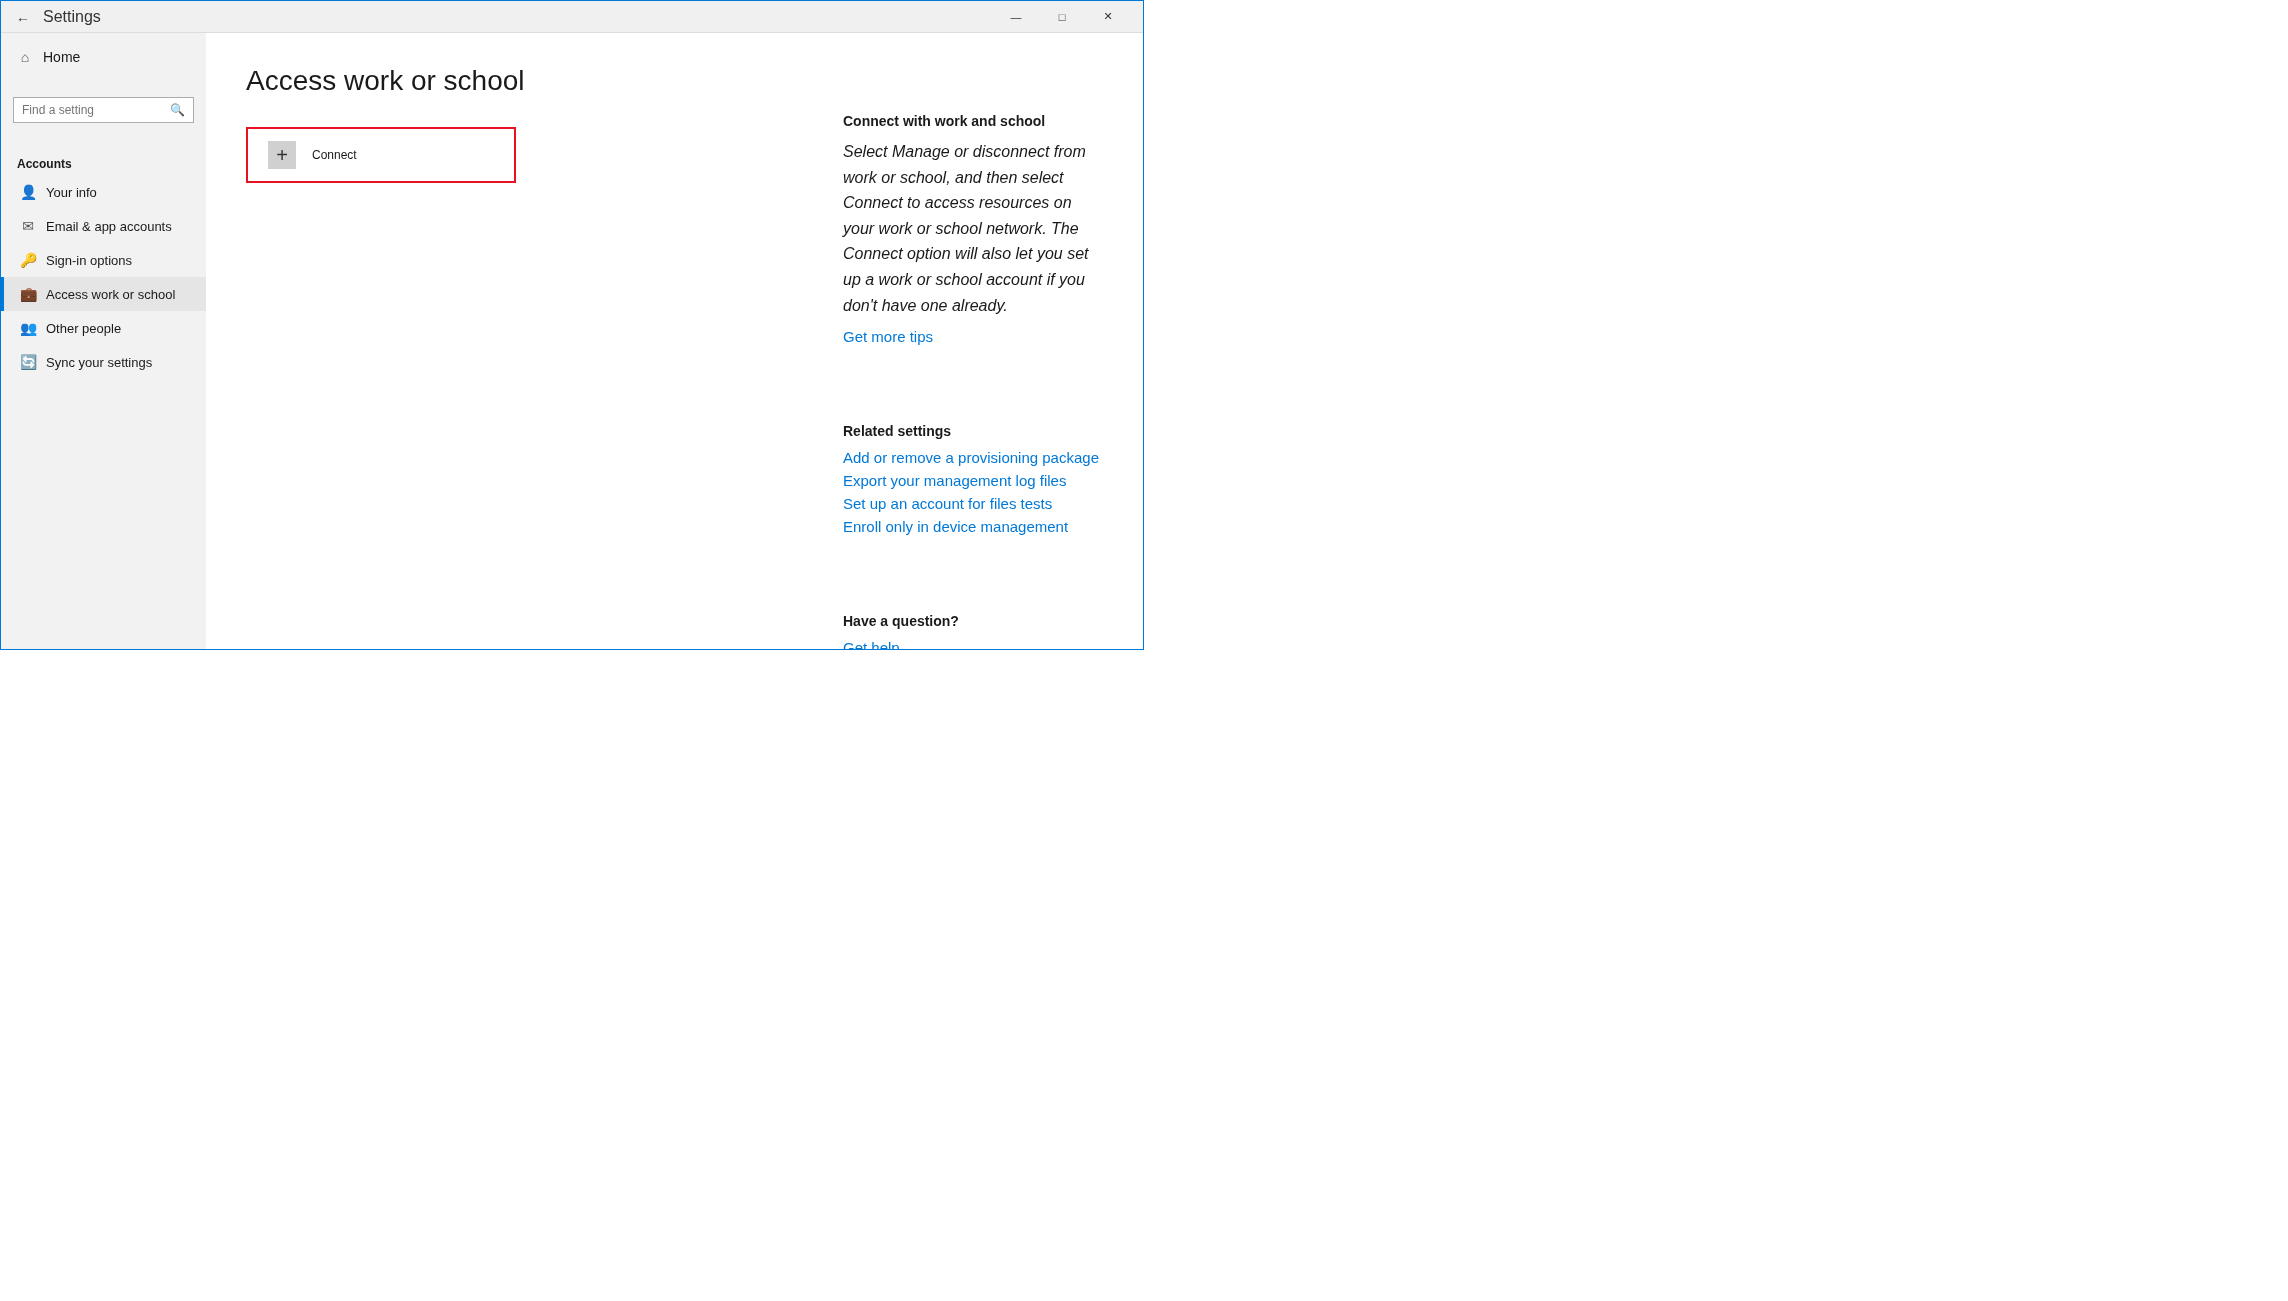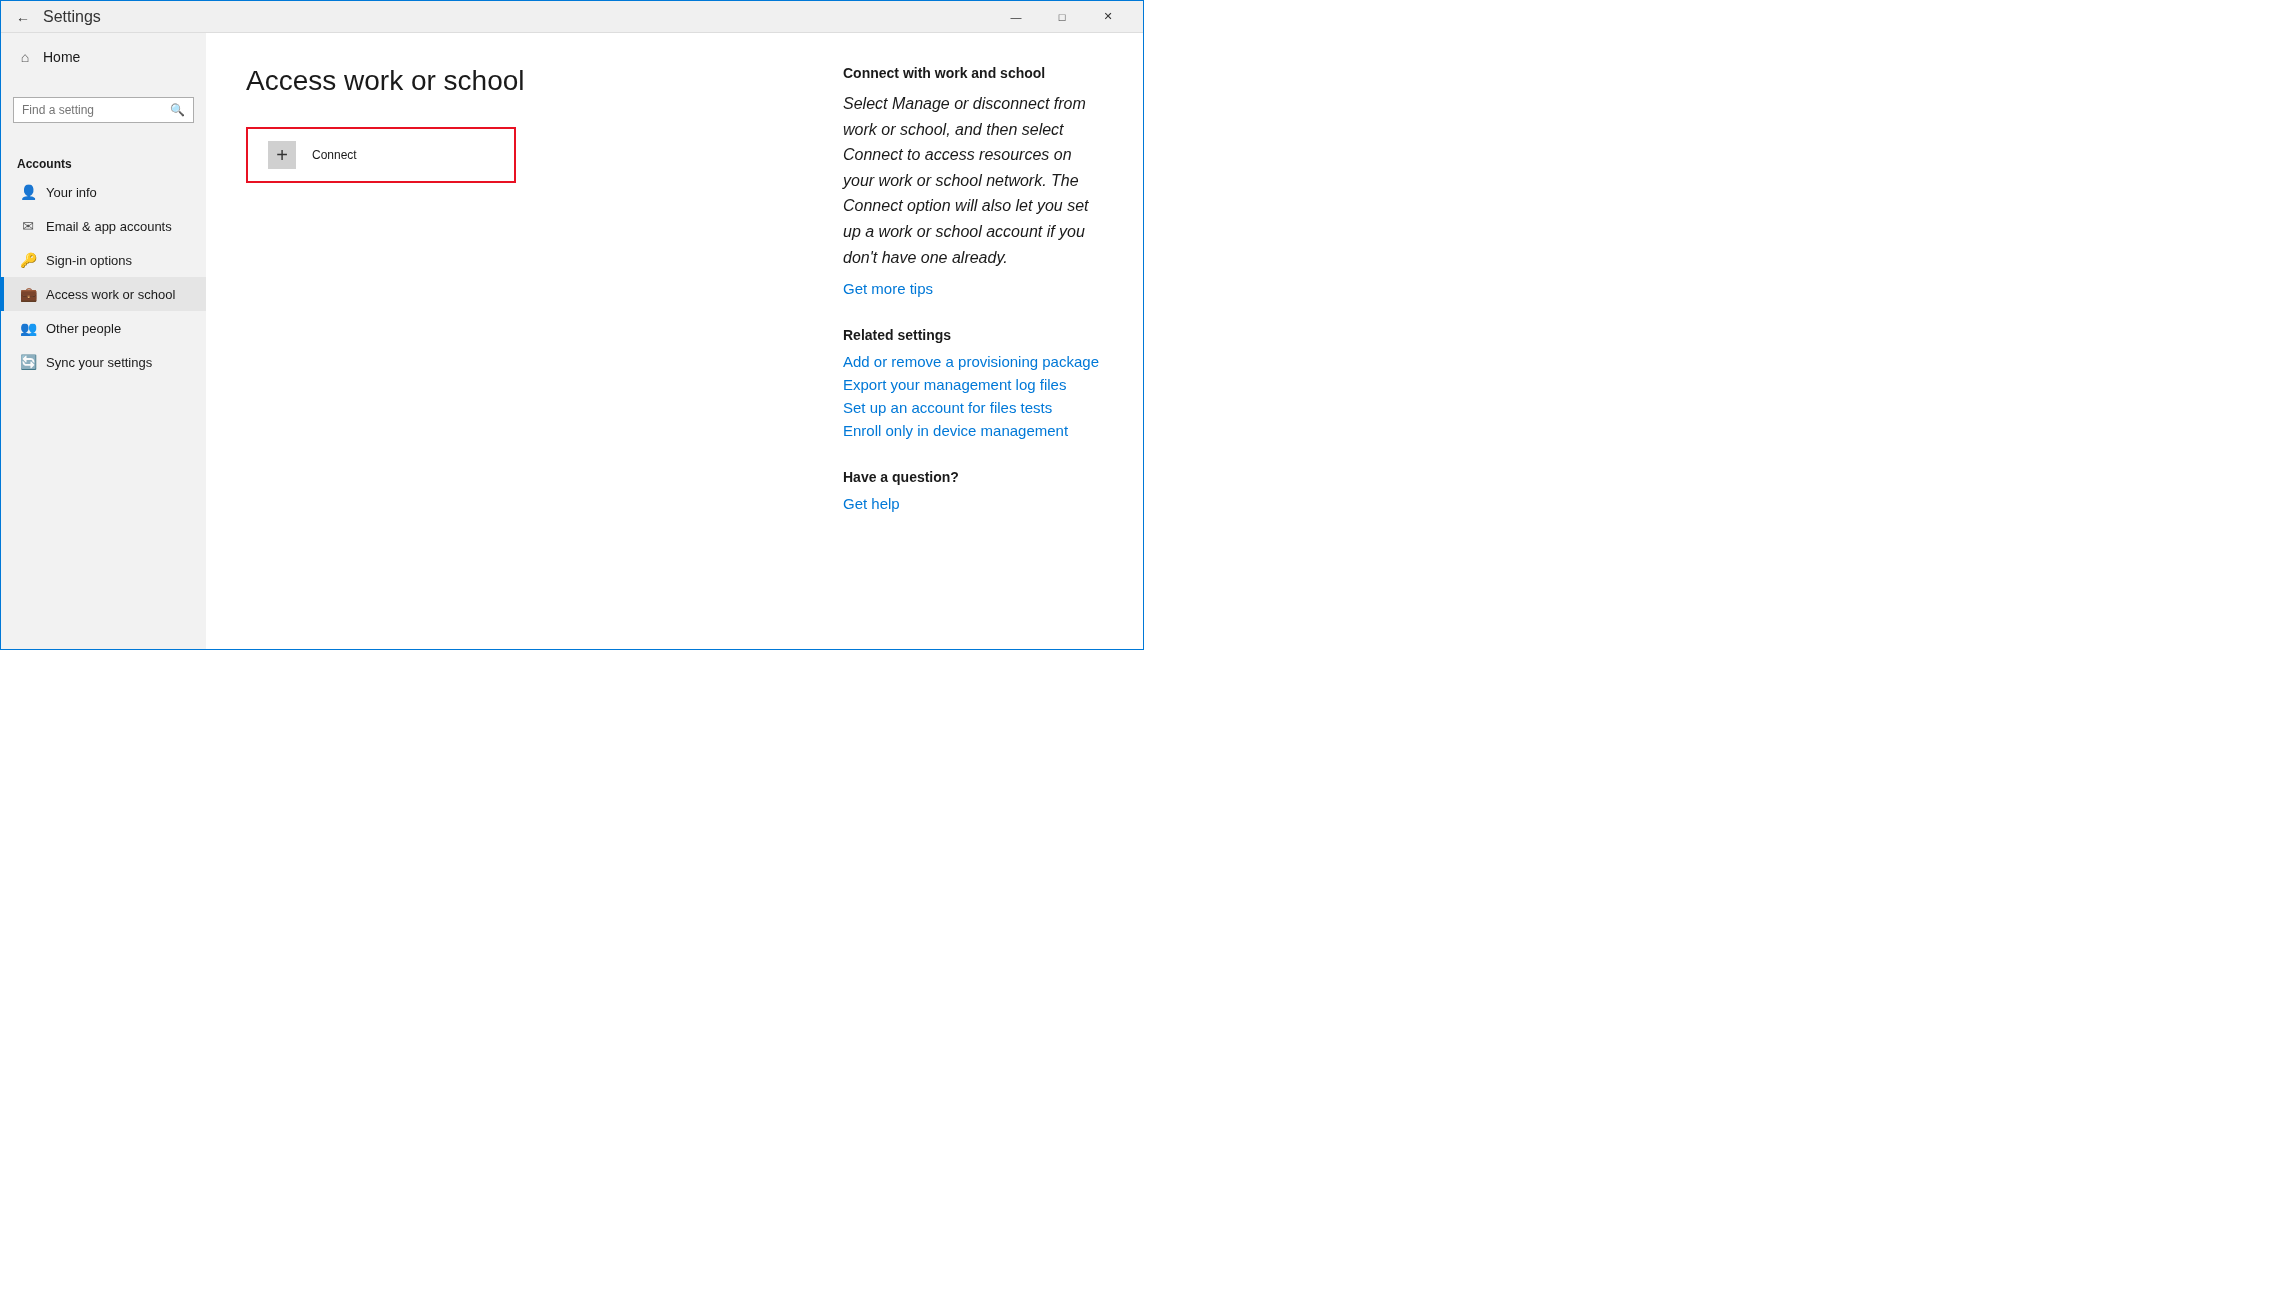--- a/index.html
+++ b/index.html
@@ -186,20 +186,21 @@
     .main-right {
       width: 260px;
       flex-shrink: 0;
       font-size: 13px;
     }
     .right-section-title {
       font-size: 14px;
       font-weight: 600;
       color: #1a1a1a;
       margin-bottom: 10px;
+      margin-top: 48px;
     }
     .right-desc {
       font-size: 16px;
       color: #1a1a1a;
       line-height: 1.6;
       margin-bottom: 10px;
       font-style: italic;
     }
     .right-link {
       color: #0078d7;

